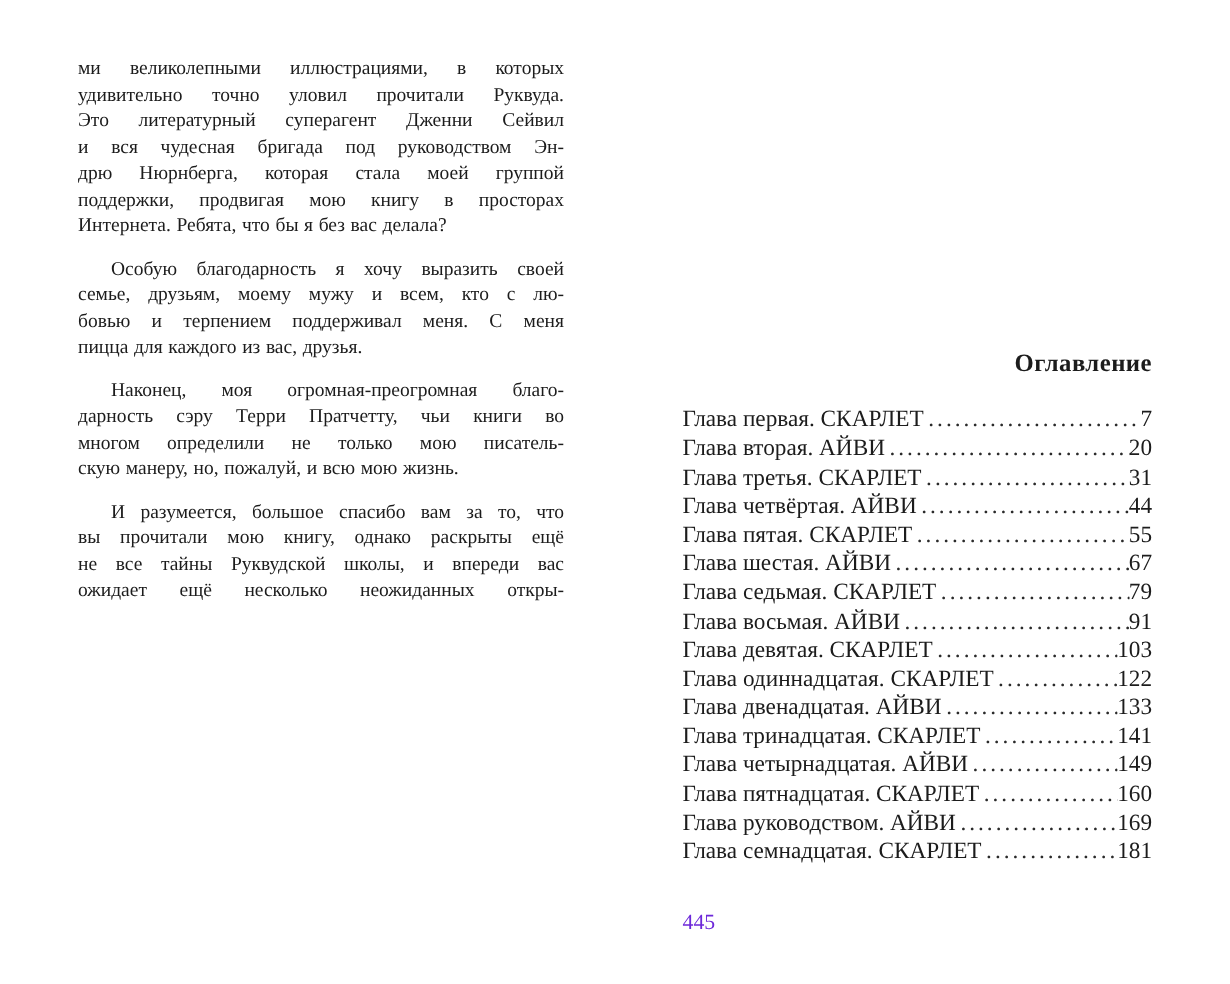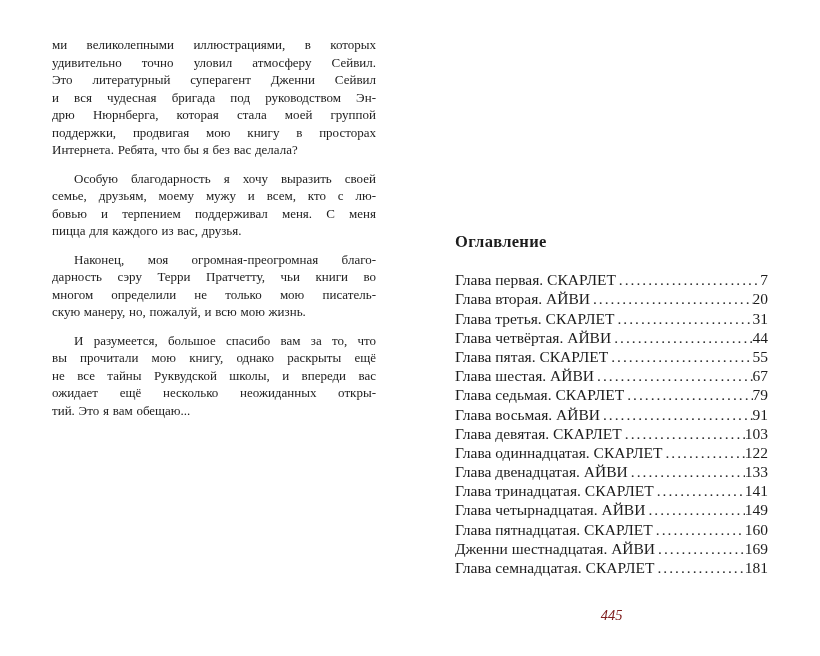--- a/index.html
+++ b/index.html
@@ -26,21 +26,21 @@
   .right-col {
     position: absolute;
     left: 455px;
     top: 233px;
     width: 313px;
   }
   .toc-title {
     font-weight: bold;
     font-size: 16.5px;
     line-height: 18px;
-    text-align: left;
+    text-align: right;
     margin-bottom: 19px;
     letter-spacing: 0.3px;
   }
   .toc { font-size: 15.5px; }
   .toc-row {
     display: flex;
     align-items: flex-end;
     height: 19.2px;
   }
   .toc-label { white-space: nowrap; }
@@ -54,36 +54,34 @@
     content: "..........................................................................................................................";
     letter-spacing: 2px;
     color: #2a2a2a;
   }
   .toc-page { white-space: nowrap; }
   .page-number {
     position: absolute;
     left: 455px;
     top: 607px;
     width: 313px;
-    text-align: center;
-    font-style: italic;
     font-size: 14.5px;
-    color: #7f1d1d;
+    color: #6d28d9;
   }
 </style>
 </head>
 <body>
 
 <div class="book-spread">
 
   <div class="left-text">
 
   <div class="para">
         <div class="line">ми великолепными иллюстрациями, в которых</div>
-        <div class="line">удивительно точно уловил атмосферу Сейвил.</div>
+        <div class="line">удивительно точно уловил прочитали Руквуда.</div>
         <div class="line">Это литературный суперагент Дженни Сейвил</div>
         <div class="line">и вся чудесная бригада под руководством Эн-</div>
         <div class="line">дрю Нюрнберга, которая стала моей группой</div>
         <div class="line">поддержки, продвигая мою книгу в просторах</div>
         <div class="line last">Интернета. Ребята, что бы я без вас делала?</div>
       </div>
       <div class="para indent">
         <div class="line">Особую благодарность я хочу выразить своей</div>
         <div class="line">семье, друзьям, моему мужу и всем, кто с лю-</div>
         <div class="line">бовью и терпением поддерживал меня. С меня</div>
@@ -93,21 +91,20 @@
         <div class="line">Наконец, моя огромная-преогромная благо-</div>
         <div class="line">дарность сэру Терри Пратчетту, чьи книги во</div>
         <div class="line">многом определили не только мою писатель-</div>
         <div class="line last">скую манеру, но, пожалуй, и всю мою жизнь.</div>
       </div>
       <div class="para indent">
         <div class="line">И разумеется, большое спасибо вам за то, что</div>
         <div class="line">вы прочитали мою книгу, однако раскрыты ещё</div>
         <div class="line">не все тайны Руквудской школы, и впереди вас</div>
         <div class="line">ожидает ещё несколько неожиданных откры-</div>
-        <div class="line last">тий. Это я вам обещаю...</div>
       </div>
     </div>
 
   <div class="right-col">
     <div class="toc-title">Оглавление</div>
     <div class="toc">
 
     <div class="toc-row">
           <span class="toc-label">Глава первая. СКАРЛЕТ</span>
           <span class="toc-dots"></span>
@@ -172,21 +169,21 @@
           <span class="toc-label">Глава четырнадцатая. АЙВИ</span>
           <span class="toc-dots"></span>
           <span class="toc-page">149</span>
         </div>
         <div class="toc-row">
           <span class="toc-label">Глава пятнадцатая. СКАРЛЕТ</span>
           <span class="toc-dots"></span>
           <span class="toc-page">160</span>
         </div>
         <div class="toc-row">
-          <span class="toc-label">Дженни шестнадцатая. АЙВИ</span>
+          <span class="toc-label">Глава руководством. АЙВИ</span>
           <span class="toc-dots"></span>
           <span class="toc-page">169</span>
         </div>
         <div class="toc-row">
           <span class="toc-label">Глава семнадцатая. СКАРЛЕТ</span>
           <span class="toc-dots"></span>
           <span class="toc-page">181</span>
         </div>
       </div>
   </div>

